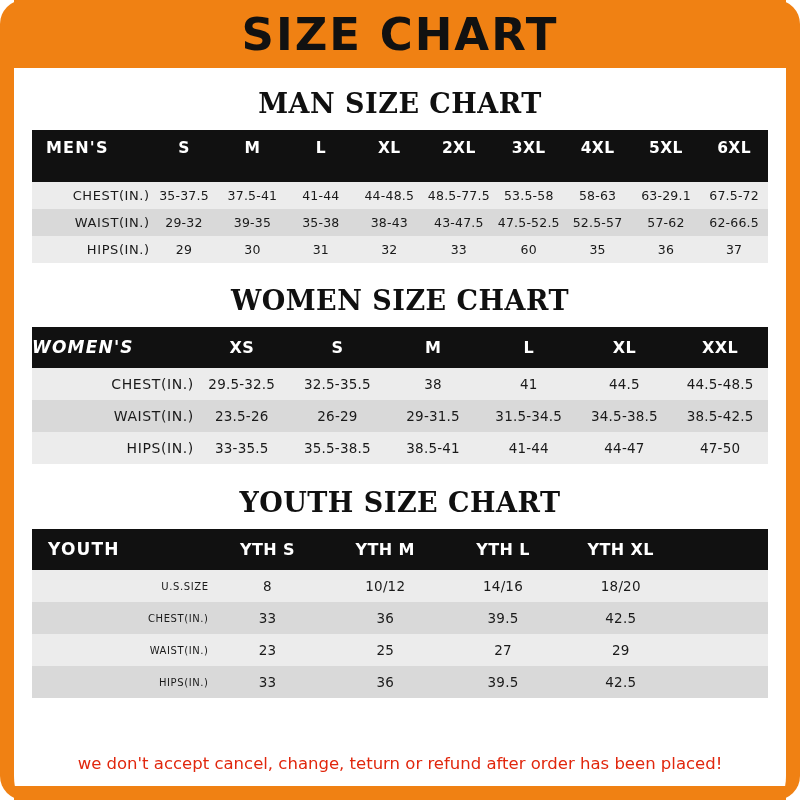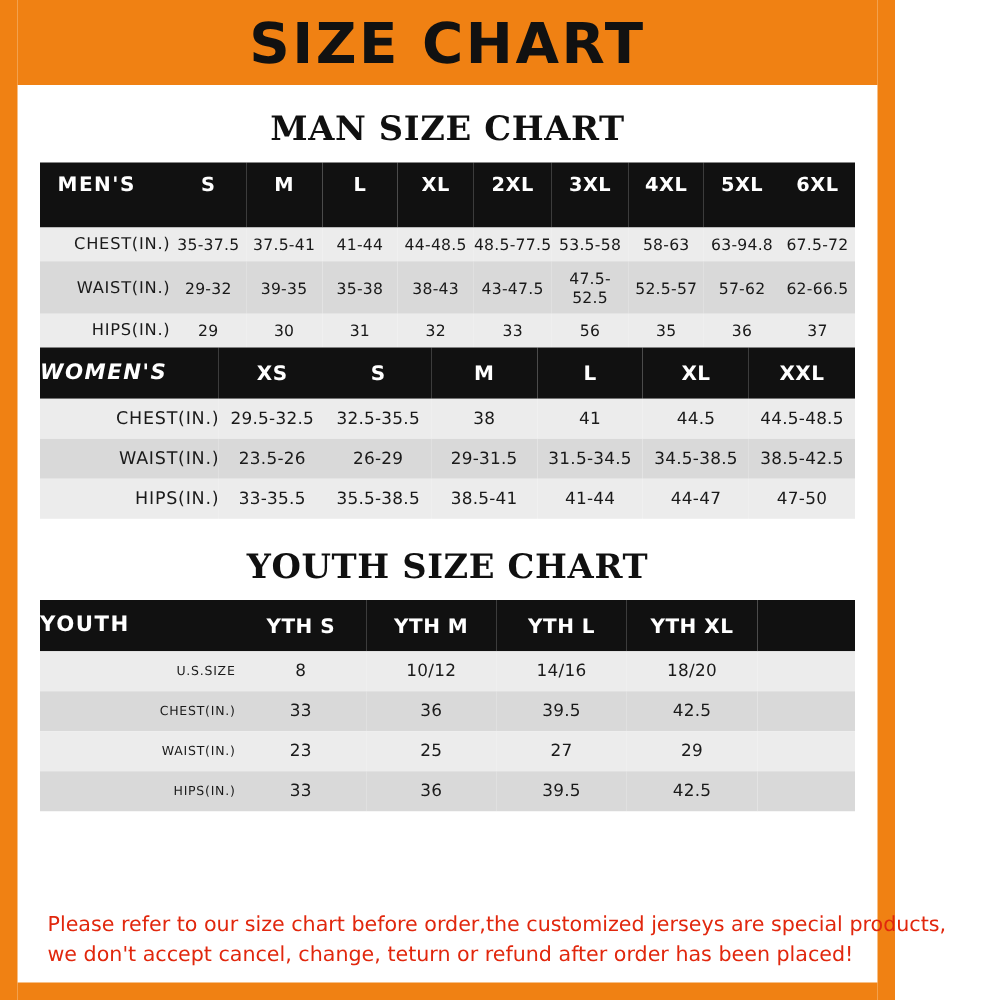--- a/index.html
+++ b/index.html
@@ -8,28 +8,29 @@
   }
   body {
     width: 800px;
     height: 800px;
     background: #ffffff;
     font-family: "DejaVu Sans", sans-serif;
     overflow: hidden;
   }
   .page {
     position: relative;
-    width: 716px;
+    width: 800px;
     height: 800px;
     box-sizing: border-box;
     border-left: 14px solid #f08113;
     border-right: 14px solid #f08113;
     background: #ffffff;
     display: flex;
     flex-direction: column;
+    border-radius: 24px;
   }
   .header-band {
     background: #f08113;
     height: 68px;
     display: flex;
     align-items: center;
     justify-content: center;
     flex: none;
   }
   .header-title {
@@ -97,21 +98,21 @@
     font-size: 13px;
   }
   .row-light { background: #ececec; }
   .row-mid { background: #d9d9d9; }
 
   .women .hdr-row th { font-size: 16px; padding: 10px 0 11px; }
   .women .hdr-row th.first { font-size: 17px; font-style: italic; }
   .women .data-row td { font-size: 13.5px; padding: 8px 0; }
   .women .data-row td.first { font-size: 14px; }
 
-  .youth .hdr-row th { font-size: 16px; padding: 10px 0 11px; }
+  .youth .hdr-row th { font-size: 16px; padding: 10px 16px 11px; }
   .youth .hdr-row th.first { font-size: 17px; }
   .youth .data-row td { font-size: 13.5px; padding: 8px 0; }
   .youth .data-row td.first { font-size: 10px; }
 
   .notice {
     margin-top: auto;
     padding: 14px 6px 10px;
     color: #e1270d;
     font-family: "DejaVu Sans", sans-serif;
     font-size: 16.5px;
@@ -165,21 +166,21 @@
       </tr>
       <tr class="data-row row-light">
         <td class="first">CHEST(IN.)</td>
         <td>35-37.5</td>
         <td>37.5-41</td>
         <td>41-44</td>
         <td>44-48.5</td>
         <td>48.5-77.5</td>
         <td>53.5-58</td>
         <td>58-63</td>
-        <td>63-94.8</td>
+        <td>63-29.1</td>
         <td>67.5-72</td>
       </tr>
       <tr class="data-row row-mid">
         <td class="first">WAIST(IN.)</td>
         <td>29-32</td>
         <td>39-35</td>
         <td>35-38</td>
         <td>38-43</td>
         <td>43-47.5</td>
         <td>47.5-52.5</td>
@@ -187,28 +188,29 @@
         <td>57-62</td>
         <td>62-66.5</td>
       </tr>
       <tr class="data-row row-light">
         <td class="first">HIPS(IN.)</td>
         <td>29</td>
         <td>30</td>
         <td>31</td>
         <td>32</td>
         <td>33</td>
-        <td>56</td>
+        <td>60</td>
         <td>35</td>
         <td>36</td>
         <td>37</td>
       </tr>
     </tbody>
       </table>
 
+    <div class="section-title t2">WOMEN SIZE CHART</div>
     <table class="chart women">
       <colgroup>
         <col style="width:22%">
         <col style="width:13%">
           <col style="width:13%">
           <col style="width:13%">
         <col style="width:13%">
           <col style="width:13%">
           <col style="width:13%">
       </colgroup>
@@ -300,20 +302,19 @@
         <td>33</td>
         <td>36</td>
         <td>39.5</td>
         <td>42.5</td>
         <td></td>
       </tr>
     </tbody>
       </table>
 
     <div class="notice">
-      <div>Please refer to our size chart before order,the customized jerseys are special products,</div>
       <div>we don't accept cancel, change, teturn or refund after order has been placed!</div>
     </div>
 
   </div>
 
   <div class="footer-band"></div>
 </div>
 
 </body></html>

